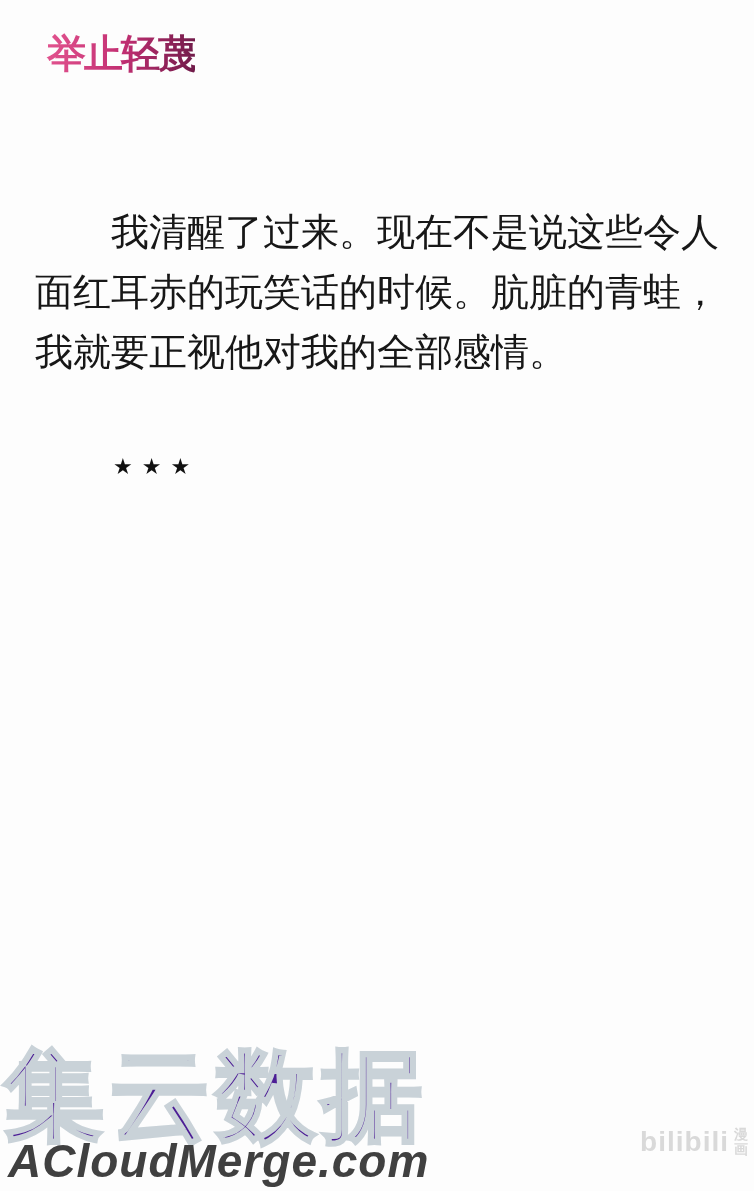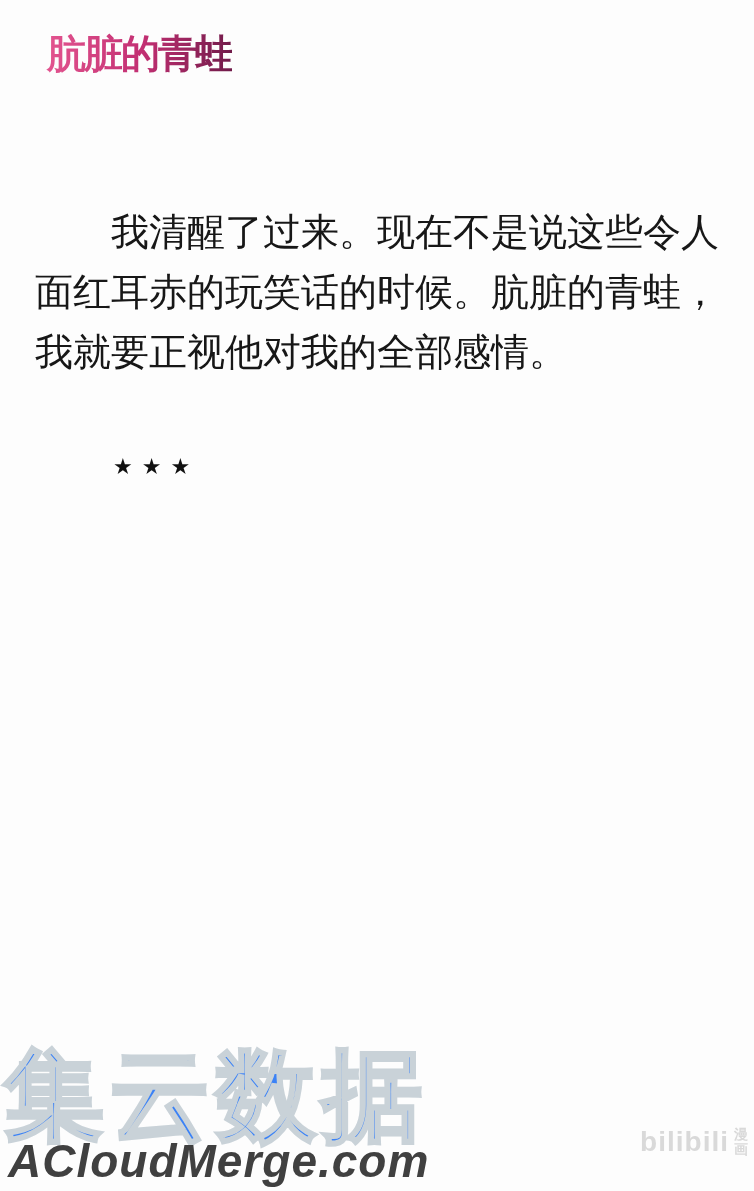--- a/index.html
+++ b/index.html
@@ -65,21 +65,21 @@
   }
 
   
   .wm-big {
     position: absolute;
     left: 4px; top: 1030px;
     z-index: 1;
     font-size: 100px;
     font-weight: 800;
     letter-spacing: 6px;
-    color: #3b82f6;
+    color: #4c1d95;
     -webkit-text-stroke: 3px #c9d2d8;
     white-space: nowrap;
   }
   .wm-site {
     position: absolute;
     left: 8px; top: 1134px;
     z-index: 2;
     font-family: "Liberation Sans", sans-serif;
     font-weight: bold;
     font-style: italic;
@@ -108,21 +108,21 @@
     flex-direction: column;
     font-size: 14px;
     line-height: 15px;
     font-weight: bold;
   }
 </style>
 </head>
 <body>
 
 <div class="logo">
-  <div class="logo-line2">肮脏的青蛙</div>
+  <div class="logo-line2">举止轻蔑</div>
 </div>
 
 <div class="wm-big">集云数据</div>
 
 <div class="content">
   <p>　　我清醒了过来。现在不是说这些令人
 面红耳赤的玩笑话的时候。肮脏的青蛙，
 我就要正视他对我的全部感情。</p>
   <div class="separator">★★★</div>
 </div>

